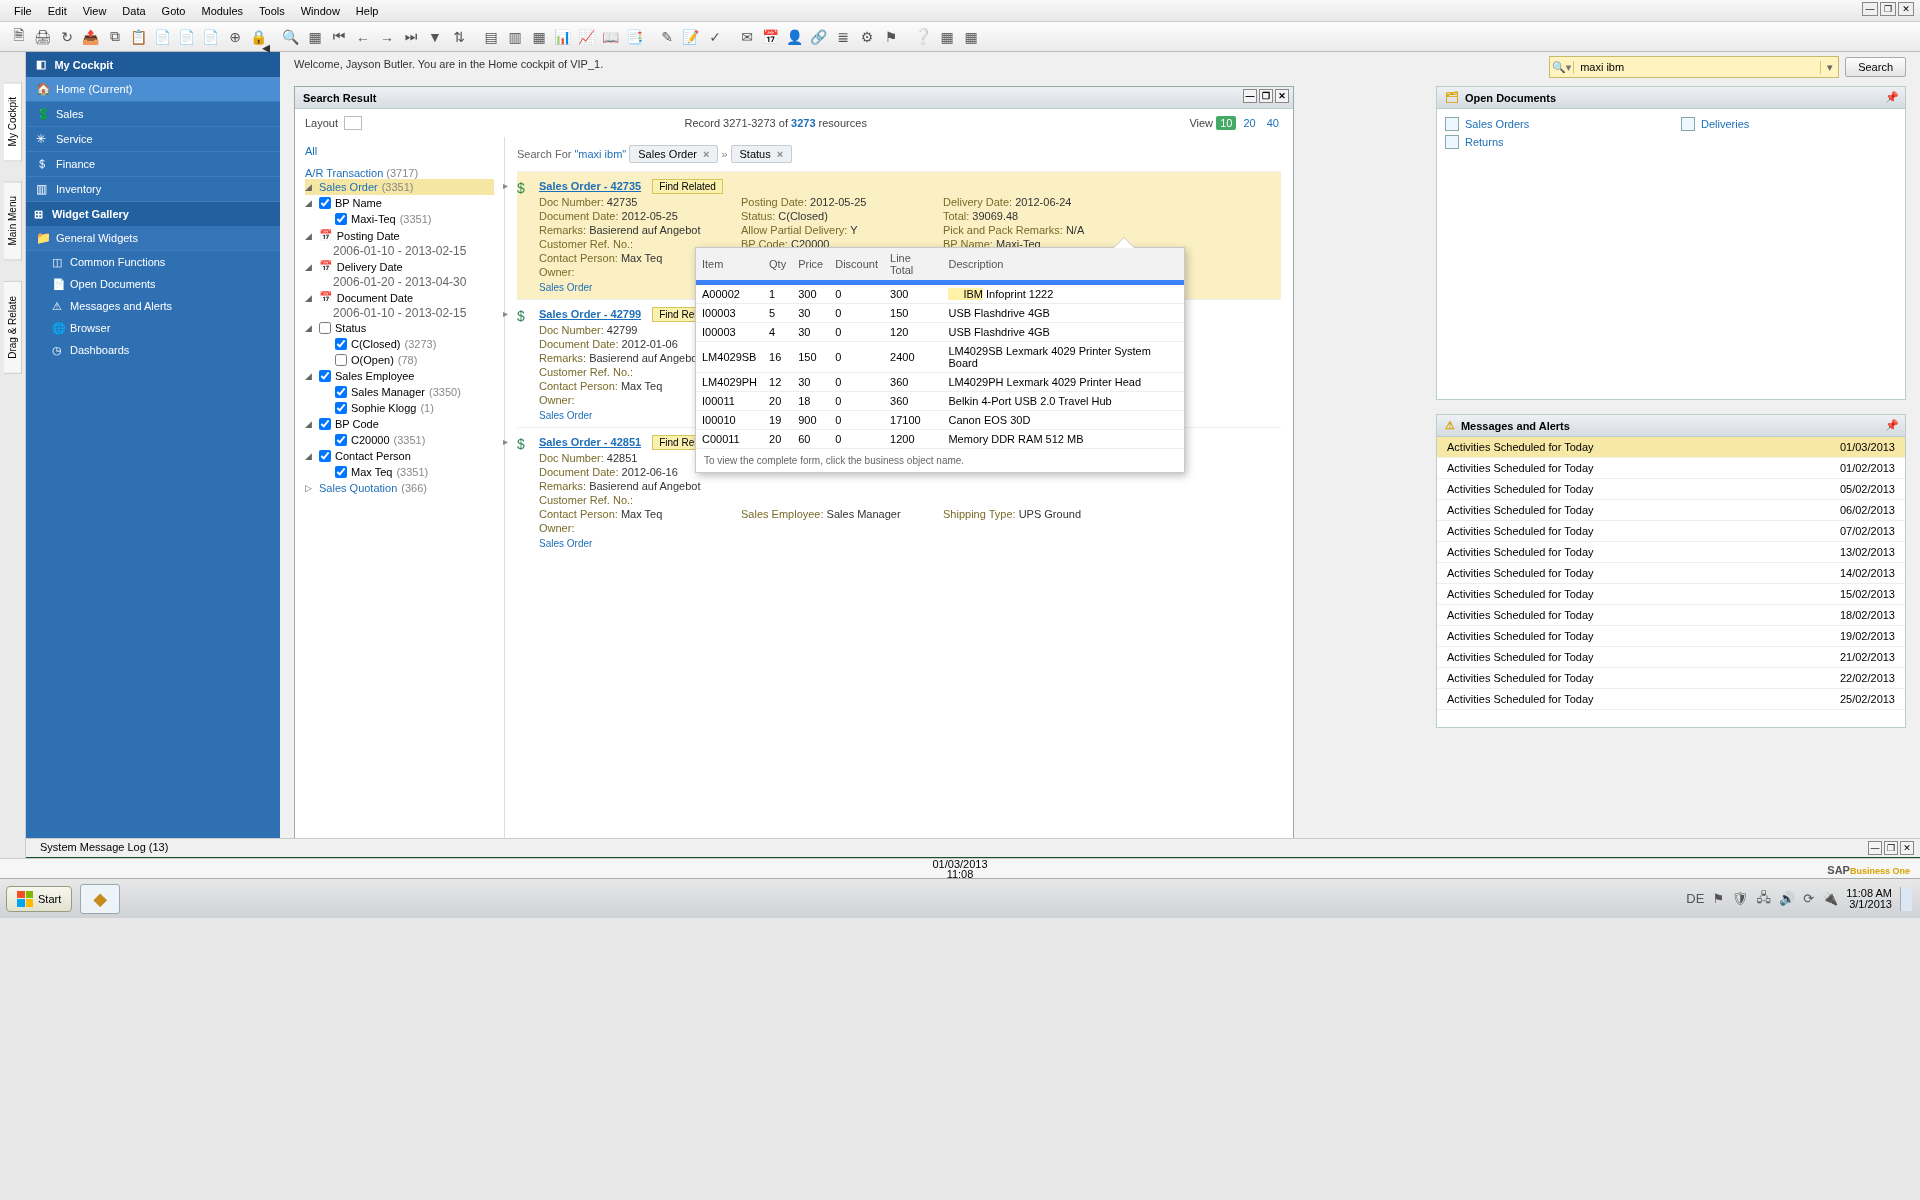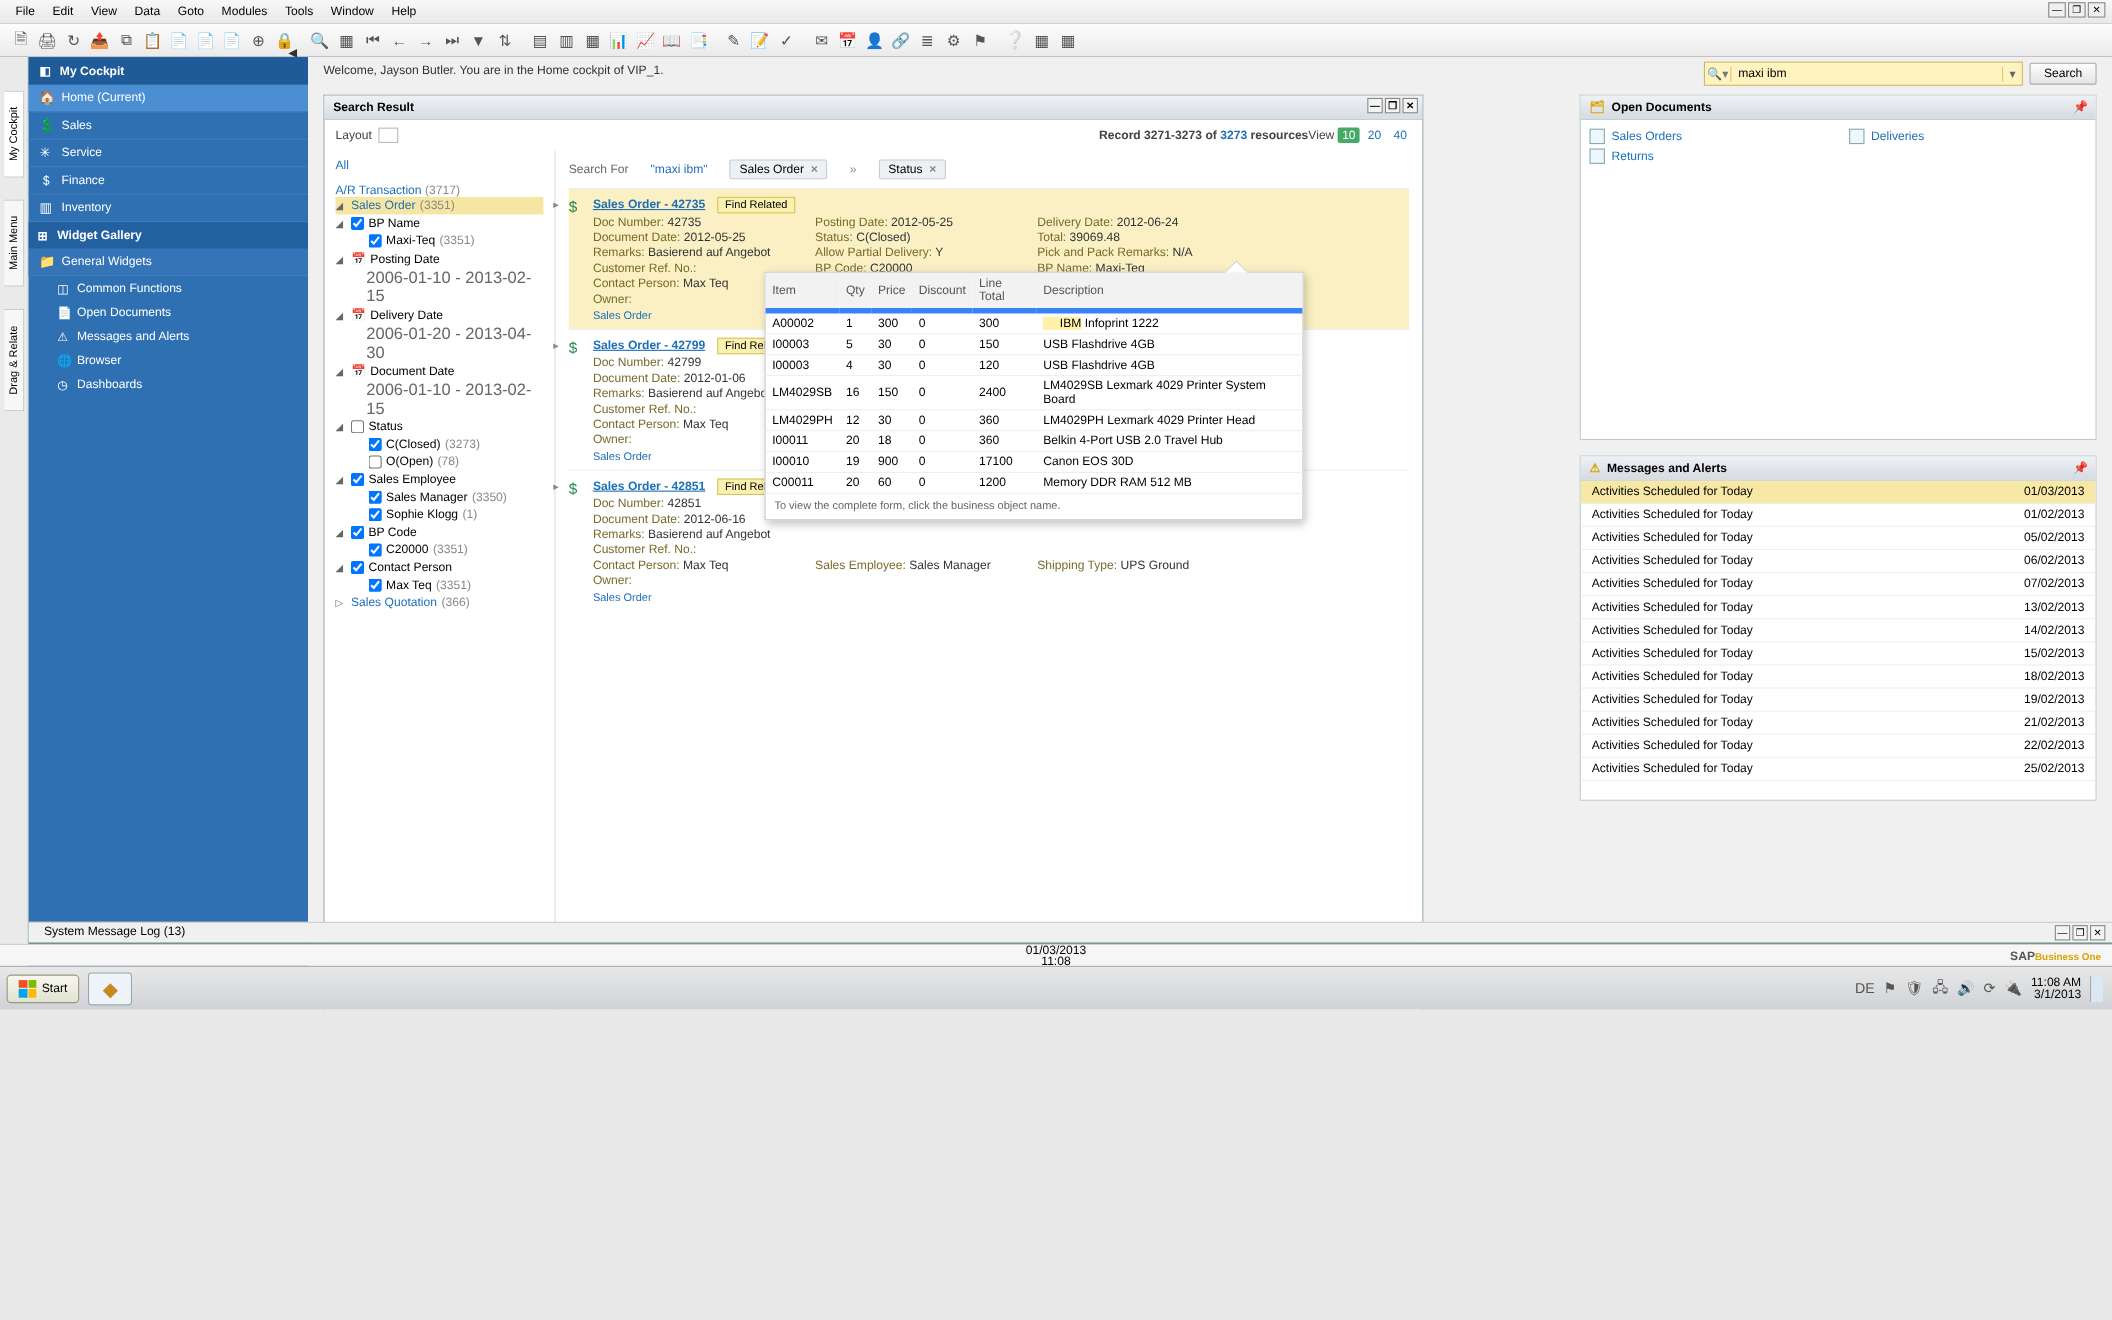--- a/index.html
+++ b/index.html
@@ -45,38 +45,38 @@
 .search-box .dd { width: 18px; text-align: center; color: #666; border-left: 1px solid #d5c77e; }
 .btn { background: linear-gradient(#fdfdfd,#e4e4e4); border: 1px solid #aaa; padding: 3px 12px; border-radius: 2px; }
 
 
 .srwin { position: absolute; top: 34px; left: 14px; width: 1000px; height: 880px; background: #fff; border: 1px solid #9aa; }
 .srwin .titlebar { height: 22px; background: linear-gradient(#eef1f4,#d8dde3); border-bottom: 1px solid #bcc; display: flex; align-items: center; padding: 0 8px; font-weight: bold; position: relative; }
 .srwin .titlebar .wc { position: absolute; right: 4px; top: 2px; display: flex; gap: 2px; }
 .srwin .titlebar .wc span { width: 14px; height: 14px; border: 1px solid #888; background: #f4f4f4; font-size: 9px; display: flex; align-items: center; justify-content: center; }
 .srbar { display: flex; align-items: center; height: 28px; padding: 0 10px; font-size: 11px; color: #444; }
 .srbar .layout-ico { width: 18px; height: 14px; border: 1px solid #bbb; margin-left: 6px; }
-.srbar .recs { flex: 1; text-align: right; font-weight: bold; }
+.srbar .recs { flex: 1; text-align: center; }
 .link { color: #1e6fb8; }
 .viewopts span.cur { background: #4a6; color: #fff; padding: 1px 4px; border-radius: 2px; }
 .viewopts span { padding: 1px 4px; color: #1e6fb8; }
 
 .srbody { display: flex; height: calc(100% - 86px); }
 .facets { width: 210px; border-right: 1px solid #ddd; padding: 8px 10px; overflow-y: auto; }
 .facets .all { color: #1e6fb8; margin-bottom: 10px; display: block; }
 .facets .fhdr { color: #1e6fb8; margin-top: 6px; }
 .facets .frow { display: flex; align-items: center; gap: 4px; padding: 2px 0 2px 14px; position: relative; }
 .facets .frow.sel { background: #f5e7a3; }
 .facets .tw { position: absolute; left: 0; color: #666; font-size: 9px; }
 .facets .count { color: #888; }
 .facets input[type=checkbox] { width: 12px; height: 12px; }
-.facets .dr { font-size: 15px; color: #666; padding-left: 28px; }
+.facets .dr { font-size: 12px; color: #666; padding-left: 28px; }
 
 .results { flex: 1; padding: 8px 12px; position: relative; overflow: visible; }
-.chips { display: flex; align-items: center; gap: 20px; margin-bottom: 8px; }
+.chips { display: flex; align-items: center; gap: 3px; margin-bottom: 8px; }
 .chips .lbl { color: #666; }
 .chip { background: #eef1f4; border: 1px solid #c6ccd4; padding: 2px 8px; border-radius: 2px; display: flex; align-items: center; gap: 6px; }
 .chip .x { color: #888; font-weight: bold; }
 .chev { color: #888; }
 
 .card { border-top: 1px solid #eee; padding: 8px 4px 6px 22px; position: relative; }
 .card.hilite { background: #faf0c3; }
 .card .ico { position: absolute; left: 0; top: 8px; color: #2e8b57; font-size: 14px; }
 .card .expand { position: absolute; left: -14px; top: 8px; color: #888; font-size: 10px; }
 .card .title { color: #1e6fb8; font-weight: bold; text-decoration: underline; }

